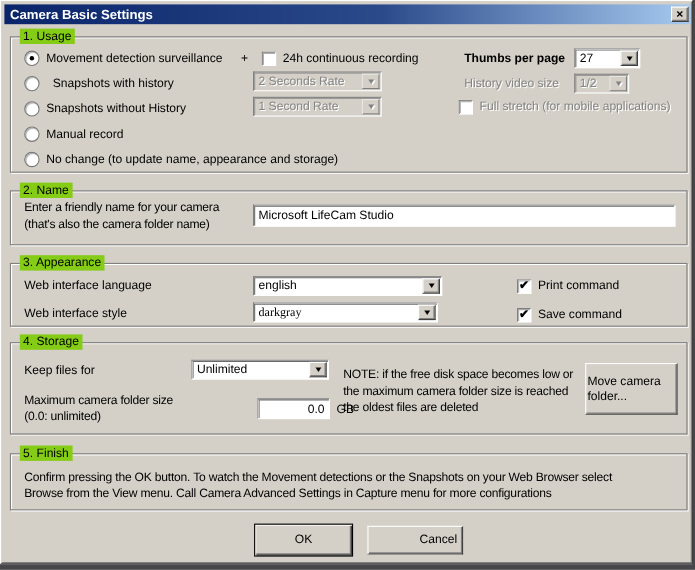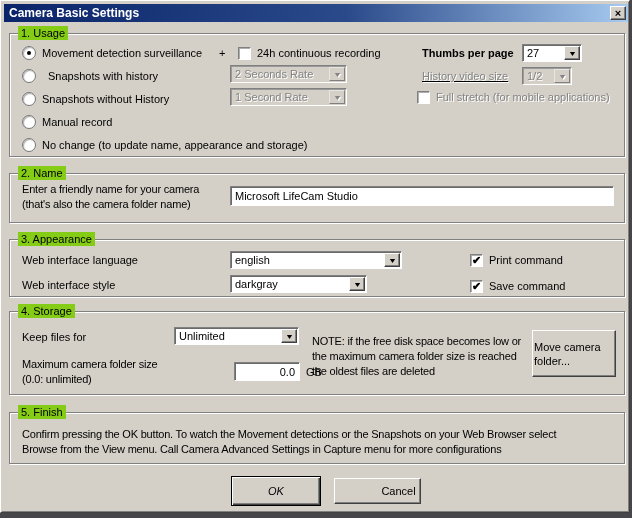--- a/index.html
+++ b/index.html
@@ -95,21 +95,21 @@
     <div class="row" style="left:12px;top:35px;gap:12px;">
       <span class="radio"></span>
       <span class="lbl">Snapshots with history</span>
     </div>
     <div class="combo disabled" style="left:220px;top:31px;width:117px;">
       <span class="val dis">2 Seconds Rate</span>
       <span class="cbtn">
           <span class="arrow">▼</span>
         </span>
     </div>
-    <div class="row" style="left:412px;top:35px;text-decoration:underline;">
+    <div class="row" style="left:412px;top:35px;">
       <span class="lbl dis">History video size</span>
     </div>
     <div class="combo disabled" style="left:512px;top:33px;width:50px;">
       <span class="val dis">1/2</span>
       <span class="cbtn">
           <span class="arrow">▼</span>
         </span>
     </div>
 
     <div class="row" style="left:12px;top:58px;">
@@ -160,21 +160,21 @@
     </div>
     <div class="row" style="left:460px;top:13px;">
       <span class="checkbox on">
           <span class="check">✔</span>
         </span>
       <span class="lbl">Print command</span>
     </div>
     <div class="row" style="left:12px;top:38px;">
       <span class="lbl">Web interface style</span>
     </div>
-    <div class="combo" style="left:220px;top:35px;width:137px;">
+    <div class="combo" style="left:220px;top:35px;width:168px;font-family:Liberation Serif, serif;">
       <span class="val">darkgray</span>
       <span class="cbtn">
           <span class="arrow">▼</span>
         </span>
     </div>
     <div class="row" style="left:460px;top:39px;">
       <span class="checkbox on">
           <span class="check">✔</span>
         </span>
       <span class="lbl">Save command</span>
@@ -212,16 +212,16 @@
   </div>
 
   <div class="group" style="left:8px;top:411px;width:616px;height:52px;">
     <span class="legend">5. Finish</span>
     <div class="textblock" style="left:12px;top:14px;">
       <span class="lbl">Confirm pressing the OK button. To watch the Movement detections or the Snapshots on your Web Browser select</span>
       <span class="lbl">Browse from the View menu. Call Camera Advanced Settings in Capture menu for more configurations</span>
     </div>
   </div>
 
-  <button class="btn default" style="left:230px;top:475px;width:90px;height:30px;font-style:italic;">OK</button>
+  <button class="btn default" style="left:230px;top:475px;width:90px;height:30px;">OK</button>
   <button class="btn" style="left:333px;top:477px;width:87px;height:26px;padding-left:42px;">Cancel</button>
 
 </div>
 
 </body></html>

